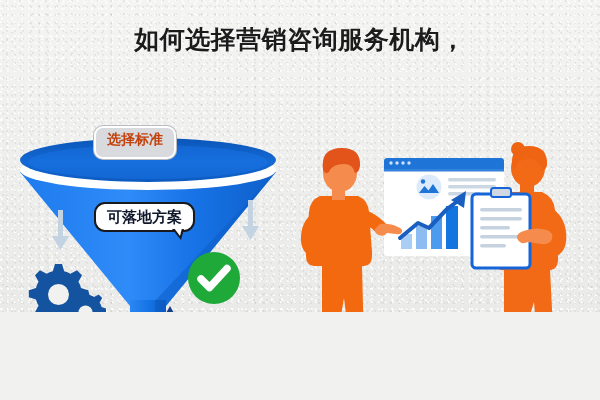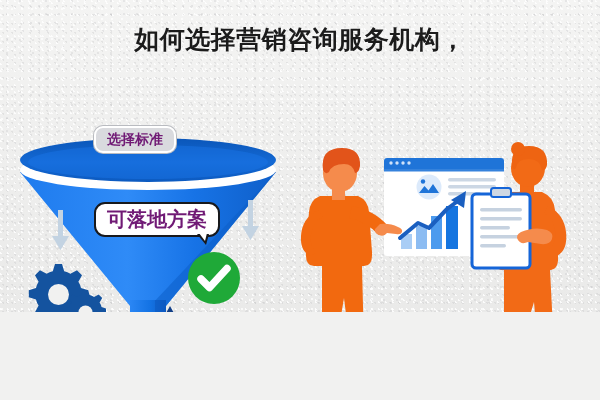--- a/index.html
+++ b/index.html
@@ -40,37 +40,37 @@
 
   
   #funnel-group { position:absolute; left:8px; top:110px; width:280px; height:270px; }
 
   .pill-label {
     position:absolute;
     background:#d9dade;
     border:2px solid #ffffff;
     border-radius:9px;
     box-shadow:0 0 0 1px #b9bbc0;
-    color:#701a75;
+    color:#c2410c;
     font-weight:bold;
     font-size:14px;
-    padding:4px 11px 5px;
+    padding:4px 11px 11px;
     white-space:nowrap;
     line-height:1;
   }
   #label-criteria { left:86px; top:16px; }
 
   .bubble-label {
     position:absolute;
     background:#ffffff;
     border:2.5px solid #18191c;
     border-radius:11px;
-    color:#701a75;
+    color:#0f172a;
     font-weight:bold;
-    font-size:20px;
+    font-size:15px;
     padding:5px 11px 6px;
     white-space:nowrap;
     line-height:1;
     z-index:7;
   }
   #label-plan { left:86px; top:92px; }
   #label-plan::after {
     content:"";
     position:absolute;
     right:9px; bottom:-10px;

